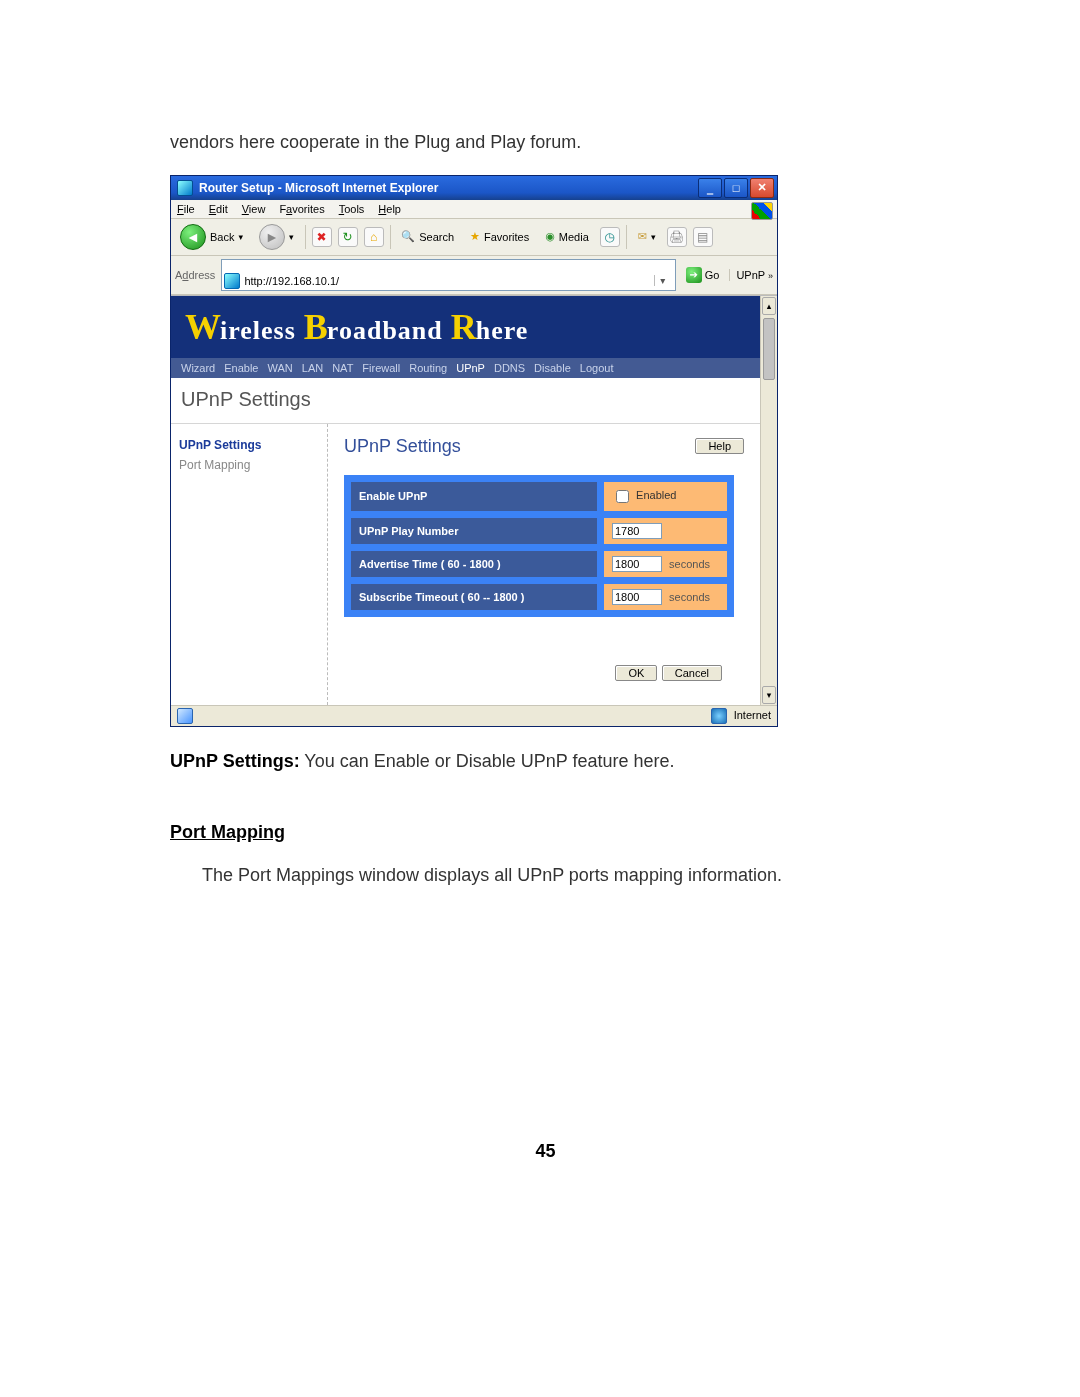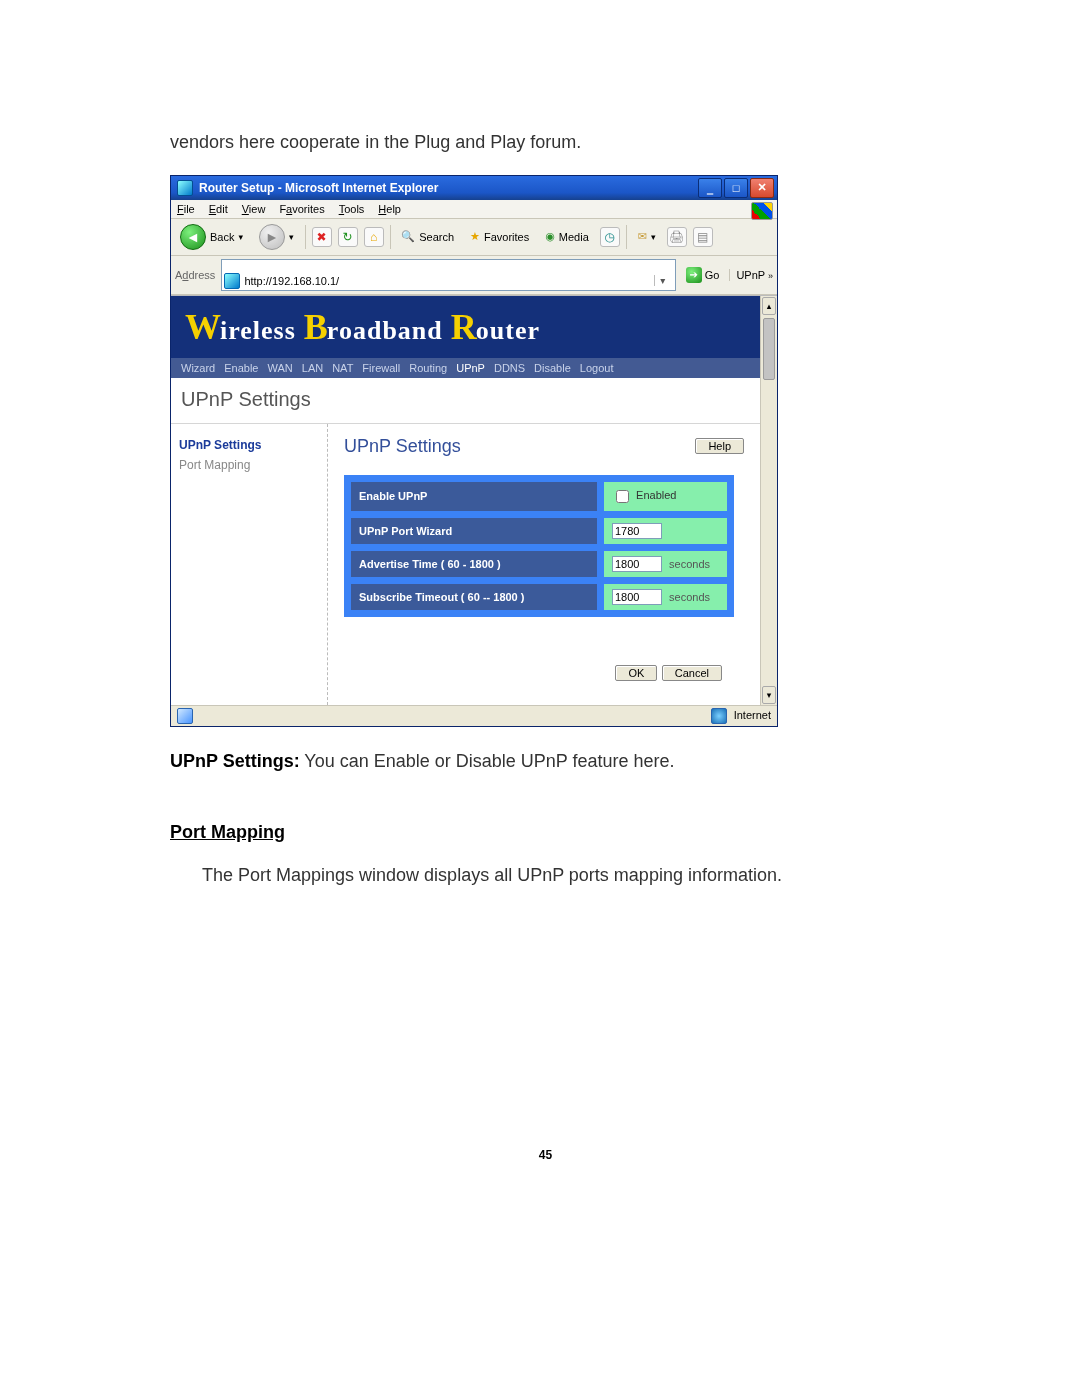--- a/index.html
+++ b/index.html
@@ -28,21 +28,21 @@
     font-size: 18px;
     margin-top: 46px;
   }
   .doc-indent { padding-left: 32px; }
   .page-number {
     position: absolute;
     left: 0; right: 0;
     bottom: 235px;
     text-align: center;
     font-weight: bold;
-    font-size: 12px;
+    font-size: 18px;
     padding-left: 11px;
   }
 
   
   .ie-window {
     width: 606px;
     margin: 16px 8px 20px 0;
     border: 1px solid #0a246a;
     background: #ece9d8;
     box-shadow: 0 0 0 1px #9aa6c2 inset;
@@ -270,21 +270,21 @@
     padding:5px 8px;
     vertical-align:middle;
   }
   table.settings td.label {
     background:#3b5a9a;
     color:#fff;
     font-weight:bold;
     width: 230px;
   }
   table.settings td.value {
-    background:#86efac;
+    background:#fdba74;
     color:#333;
   }
   .small-input {
     width:44px;
     font-size:11px;
     border:1px solid #7f9db9;
     padding:1px 2px;
   }
   .unit { margin-left:4px; color:#555; }
   .chk { margin-right:4px; vertical-align:middle; }
@@ -397,21 +397,21 @@
 
     <div class="router-view">
       <div class="router-body">
 
         <div class="brand-bar">
           <span class="big">W</span>
           <span class="rest">ireless</span>
           <span class="big">B</span>
           <span class="rest">roadband</span>
           <span class="big">R</span>
-          <span class="rest">outer</span>
+          <span class="rest">here</span>
         </div>
 
         <div class="router-tabs">
           <span>Wizard</span>
           <span>Enable</span>
           <span>WAN</span>
           <span>LAN</span>
           <span>NAT</span>
           <span>Firewall</span>
           <span>Routing</span>
@@ -438,21 +438,21 @@
             <table class="settings">
               <tbody>
                   <tr>
                 <td class="label">Enable UPnP</td>
                 <td class="value">
                   <input type="checkbox" class="chk" style="">
                   <span>Enabled</span>
                 </td>
               </tr>
               <tr>
-                <td class="label">UPnP Port Wizard</td>
+                <td class="label">UPnP Play Number</td>
                 <td class="value">
                   <input class="small-input" value="1780" style="">
                 </td>
               </tr>
               <tr>
                 <td class="label">Advertise Time ( 60 - 1800 )</td>
                 <td class="value">
                   <input class="small-input" value="1800" style="">
                   <span class="unit">seconds</span>
                 </td>

